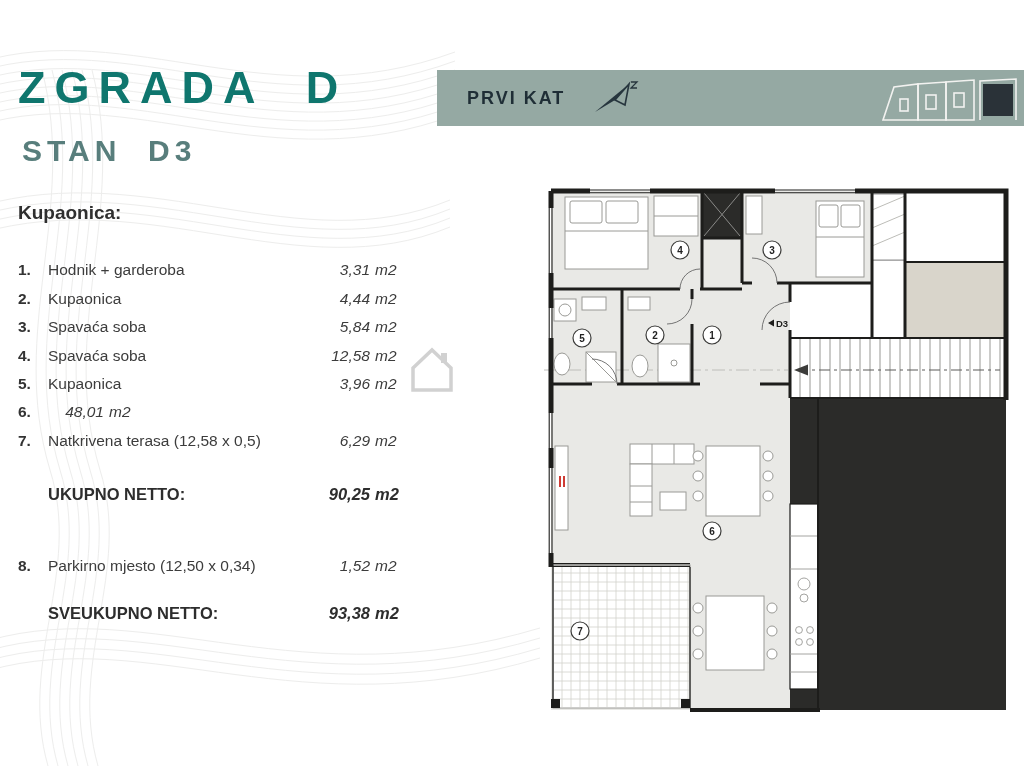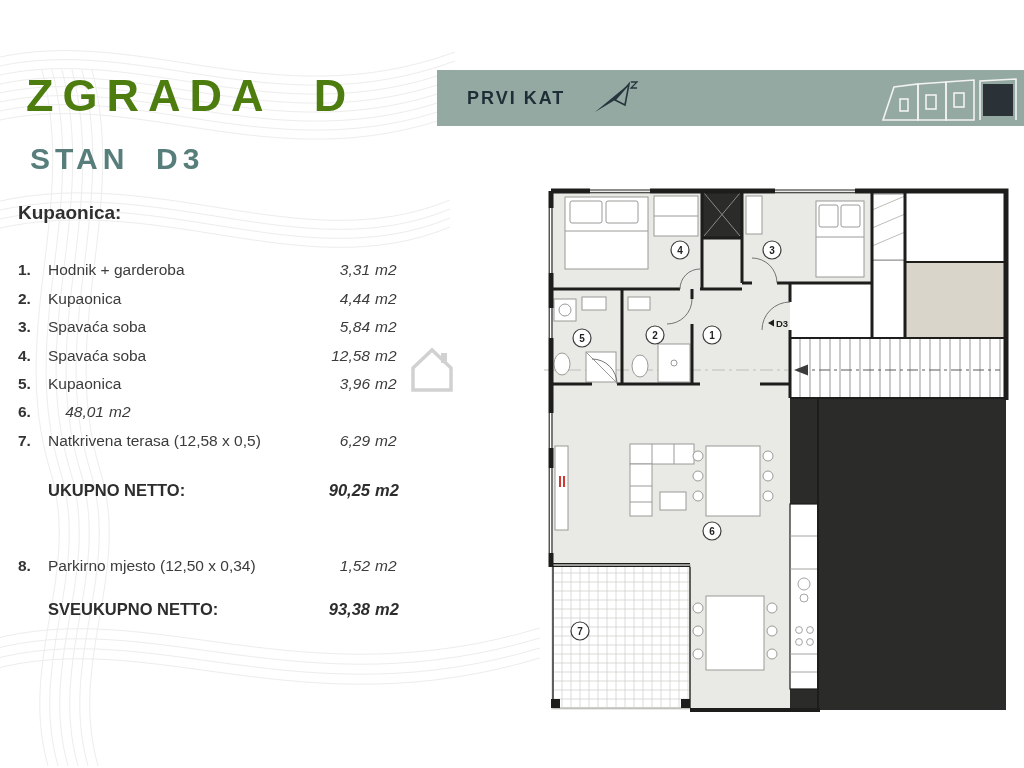--- a/index.html
+++ b/index.html
@@ -4,42 +4,42 @@
 <style>
   html,body{margin:0;padding:0;}
   body{
     width:1024px;height:768px;position:relative;overflow:hidden;
     background:#ffffff;font-family:"Liberation Sans", sans-serif;
   }
   
   .waves{position:absolute;left:0;top:0;z-index:0;}
   
   .building-title{
-    position:absolute;left:18px;top:62px;margin:8px;z-index:2;
-    font-size:45px;font-weight:800;letter-spacing:9px;color:#4d7c0f;white-space:pre;
+    position:absolute;left:18px;top:62px;margin:0;z-index:2;
+    font-size:45px;font-weight:800;letter-spacing:9px;color:#0f766e;white-space:pre;
   }
   .unit-title{
-    position:absolute;left:18px;top:130px;margin:12px;z-index:2;
+    position:absolute;left:18px;top:130px;margin:4px;z-index:2;
     font-size:30px;font-weight:800;letter-spacing:5px;color:#587e7c;white-space:pre;
   }
   .section-title{
     position:absolute;left:18px;top:202px;z-index:2;
     font-size:19px;font-weight:700;color:#2f2f2f;
   }
   .rows{position:absolute;left:18px;top:256px;width:384px;z-index:2;}
   .arow{display:flex;align-items:center;height:28.45px;font-size:15.5px;color:#3c3c3c;}
   .arow .num{width:30px;font-weight:700;color:#333;}
   .arow .lbl{flex:1;}
   .arow .val{width:56px;text-align:right;font-style:italic;margin-right:5px;}
   .arow .unit{width:27px;font-style:italic;}
   .standalone{position:absolute;left:18px;width:384px;z-index:2;}
   .sub-row{top:476px;}
   .park-row{top:552px;}
   .tot-row{top:595px;}
-  .bold-row{font-weight:700;font-size:16.5px;color:#2d2d2d;}
+  .bold-row{font-weight:700;font-size:16.5px;color:#2d2d2d;align-items:flex-end;}
   .bold-row .val,.bold-row .unit{font-weight:700;}
   
   .header-bar{
     position:absolute;left:437px;top:70px;width:587px;height:56px;z-index:2;
     background:#95a9a3;display:flex;align-items:center;
   }
   .floor-label{margin-left:30px;font-size:18px;font-weight:700;letter-spacing:2px;color:#1f2e36;}
   .compass{margin-left:26px;}
   .minimap{margin-left:auto;margin-right:4px;}
   

